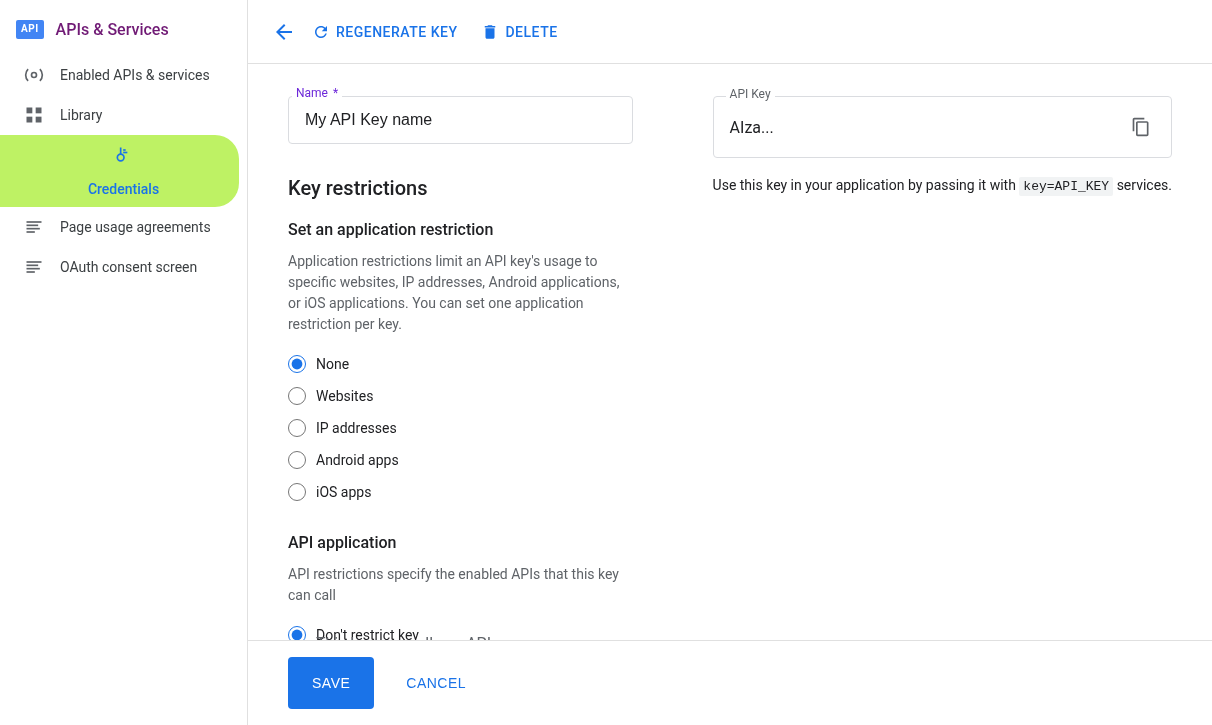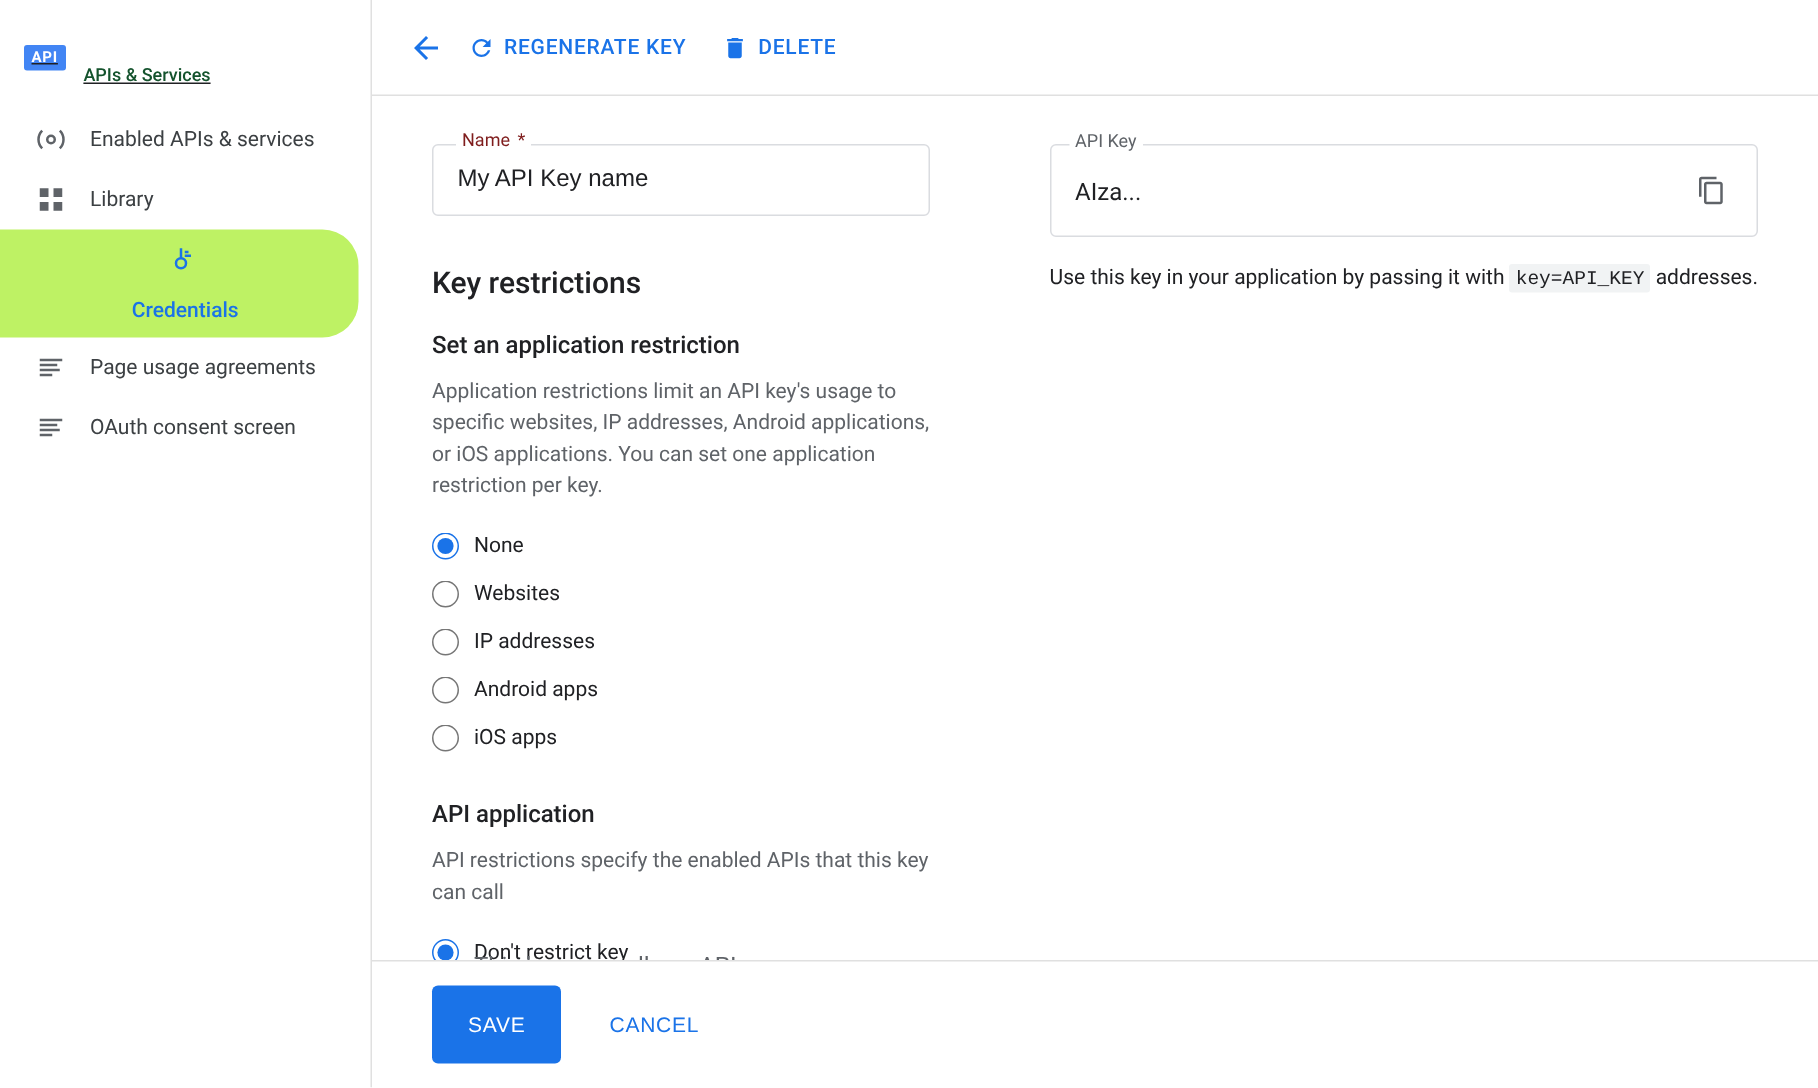--- a/index.html
+++ b/index.html
@@ -1,22 +1,22 @@
 <!DOCTYPE html>
 <html><head>
   <meta charset="utf-8">
   <style>
     * { box-sizing: border-box; margin: 0; padding: 0; }
     body { font-family: 'Google Sans', Roboto, Arial, sans-serif; font-size: 14px; color: #202124; background: #fff; display: flex; height: 725px; overflow: hidden; }
 
     
     .sidebar { width: 248px; min-width: 248px; background: #fff; border-right: 1px solid #e0e0e0; display: flex; flex-direction: column; padding-top: 8px; }
-    .sidebar-header { display: flex; align-items: center; gap: 12px; padding: 12px 16px 16px 16px; text-decoration: underline; }
+    .sidebar-header { display: flex; gap: 12px; padding: 12px 16px 16px 16px; }
     .api-logo { background: #4285f4; color: #fff; font-size: 10px; font-weight: 700; padding: 3px 5px; border-radius: 2px; letter-spacing: 0.5px; }
-    .sidebar-title { font-size: 12px; font-weight: 500; color: #14532d; margin-top: 23px; }
+    .sidebar-title { font-size: 16px; font-weight: 500; color: #701a75; }
     .sidebar-item { display: flex; align-items: center; gap: 16px; padding: 10px 16px 10px 24px; cursor: pointer; border-radius: 0 24px 24px 0; margin-right: 8px; color: #3c4043; font-size: 14px; }
     .sidebar-item.active { background: #bef264; color: #1a73e8; font-weight: 500; flex-direction: column; }
     .sidebar-item.active .sidebar-icon { color: #1a73e8; }
     .sidebar-icon { width: 20px; height: 20px; display: flex; align-items: center; justify-content: center; color: #5f6368; font-size: 18px; }
 
     
     .topbar { height: 64px; min-height: 64px; display: flex; align-items: center; padding: 0 24px; border-bottom: 1px solid #e0e0e0; gap: 16px; }
     .back-btn { color: #1a73e8; cursor: pointer; font-size: 20px; display: flex; align-items: center; }
     .page-title { font-size: 22px; font-weight: 400; color: #202124; flex: 1; }
     .topbar-actions { display: flex; gap: 24px; }
@@ -24,21 +24,21 @@
 
     
     .main { flex: 1; display: flex; flex-direction: column; overflow: hidden; }
     .content { flex: 1; overflow-y: auto; display: flex; padding: 32px 40px; gap: 80px; }
 
     
     .left-col { flex: 1; max-width: 440px; }
 
     
     .field-group { position: relative; margin-bottom: 32px; }
-    .field-label { position: absolute; top: -10px; left: 16px; background: #fff; padding: 0 4px; font-size: 12px; color: #7f1d1d; z-index: 1; }
+    .field-label { position: absolute; top: -10px; left: 4px; background: #fff; padding: 0 4px; font-size: 12px; color: #6d28d9; z-index: 1; }
     .text-input { width: 100%; border: 1px solid #dadce0; border-radius: 4px; padding: 14px 16px; font-size: 16px; color: #202124; outline: none; }
 
     
     .section-title { font-size: 20px; font-weight: 500; color: #202124; margin-bottom: 20px; }
     .subsection-title { font-size: 16px; font-weight: 500; color: #202124; margin-bottom: 12px; }
     .subsection-desc { font-size: 14px; color: #5f6368; margin-bottom: 20px; line-height: 1.5; }
     .radio-group { display: flex; flex-direction: column; gap: 14px; margin-bottom: 32px; }
     .radio-item { display: flex; align-items: center; gap: 10px; cursor: pointer; font-size: 14px; color: #202124; }
     .radio-item input[type=radio] { accent-color: #1a73e8; width: 18px; height: 18px; cursor: pointer; }
     .radio-sub { font-size: 16px; color: #5f6368; margin-left: 28px; margin-top: -10px; }
@@ -218,21 +218,21 @@
         <div class="api-key-row">
           <span class="api-key-value">AIza...</span>
           <span class="copy-btn">
             <svg width="20" height="20" viewBox="0 0 24 24" fill="#5f6368">
                 <path d="M16 1H4c-1.1 0-2 .9-2 2v14h2V3h12V1zm3 4H8c-1.1 0-2 .9-2 2v14c0 1.1.9 2 2 2h11c1.1 0 2-.9 2-2V7c0-1.1-.9-2-2-2zm0 16H8V7h11v14z"></path>
               </svg>
           </span>
         </div>
       </div>
       <div class="api-key-help">
-        <span>Use this key in your application by passing it with </span><code>key=API_KEY</code><span> addresses.</span>
+        <span>Use this key in your application by passing it with </span><code>key=API_KEY</code><span> services.</span>
       </div>
     </div>
   </div>
 
   <div class="footer-actions">
     <button class="btn-save">SAVE</button>
     <button class="btn-cancel">CANCEL</button>
   </div>
 </div>
 

